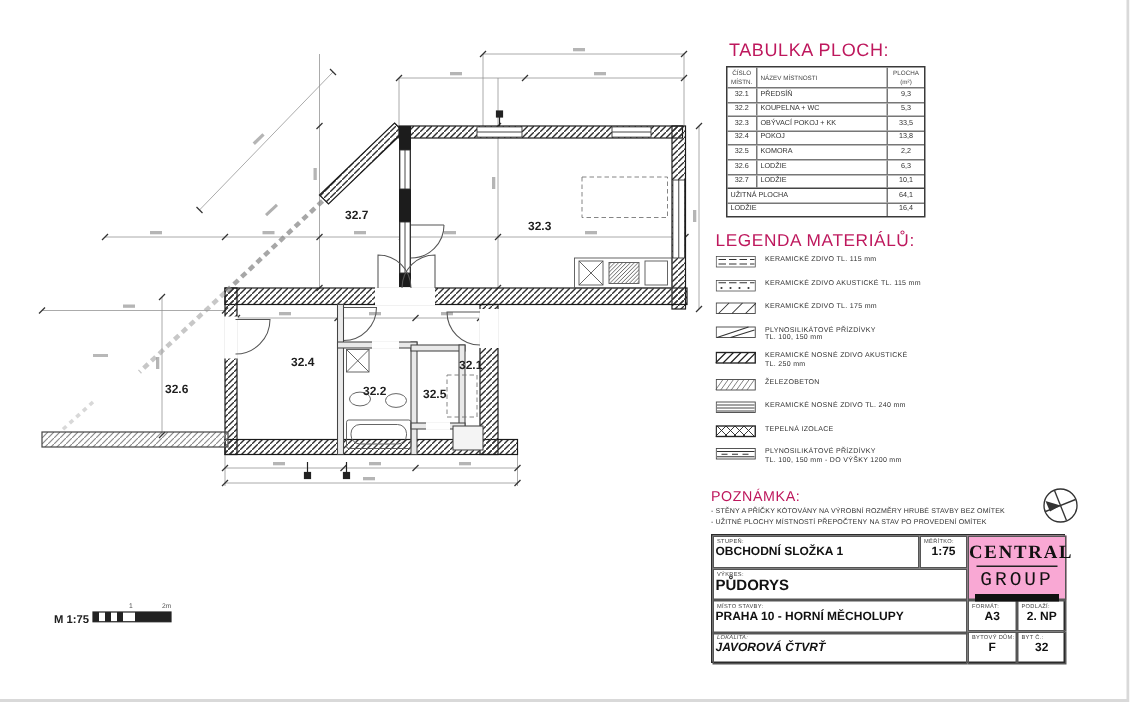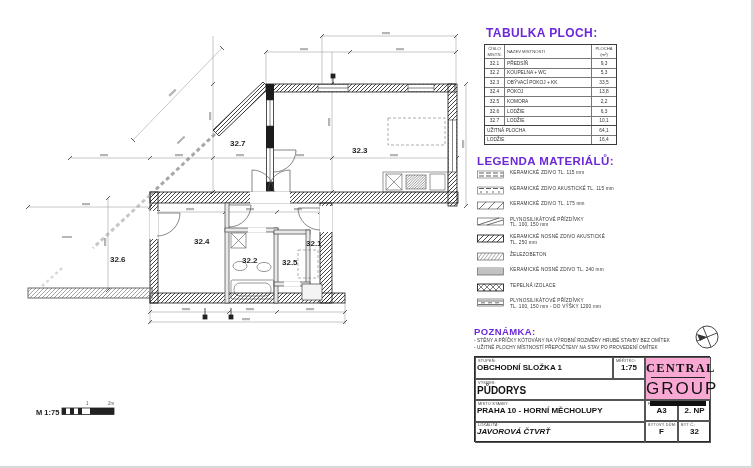--- a/index.html
+++ b/index.html
@@ -1,21 +1,21 @@
 <!DOCTYPE html>
 <html><head>
 <meta charset="utf-8">
 <style>
   html,body{margin:0;padding:0;background:#fff;}
   .page{position:relative;width:753px;height:468px;background:#ffffff;overflow:hidden;
         font-family:"Liberation Sans",sans-serif;color:#222;
         box-shadow:inset -2px -2px 0 #d9d9d9;}
   svg text{font-family:"Liberation Sans",sans-serif;}
   
-  .rtitle{position:absolute;font-weight:bold;color:#6d28d9;letter-spacing:.4px;}
+  .rtitle{position:absolute;font-weight:normal;color:#be185d;letter-spacing:.4px;}
   
   .ptable{position:absolute;left:484px;top:44px;width:133px;border:1.3px solid #3a3a3a;
           font-size:4.8px;line-height:5.4px;color:#333;background:#fff;box-sizing:border-box;}
   .trow{display:flex;align-items:center;height:9.6px;border-top:.6px solid #777;box-sizing:border-box;}
   .trow.head{height:13px;border-top:none;font-size:4.2px;color:#444;}
   .trow.sum1{border-top:1.4px solid #444;}
   .c1{width:19px;text-align:center;border-right:.6px solid #777;align-self:stretch;display:flex;align-items:center;justify-content:center;}
   .c2{flex:1;padding-left:2px;border-right:.6px solid #777;align-self:stretch;display:flex;align-items:center;}
   .c12{flex:1;padding-left:2px;border-right:.6px solid #777;align-self:stretch;display:flex;align-items:center;}
   .c3{width:24px;text-align:center;}
@@ -29,21 +29,21 @@
   .note-line{position:absolute;font-size:4.7px;color:#333;letter-spacing:.1px;}
   
   .tblock{position:absolute;left:474px;top:356px;width:236px;height:86px;border:1.8px solid #2a2a2a;background:#fff;box-sizing:border-box;}
   .cell{position:absolute;border:.6px solid #555;box-sizing:border-box;overflow:hidden;}
   .clab{font-size:3.8px;color:#444;padding:1px 0 0 2px;letter-spacing:.2px;}
   .cval{font-size:8px;font-weight:bold;color:#111;padding-left:1px;white-space:nowrap;}
   .cval.center{text-align:center;padding-left:0;}
   .brand{position:absolute;border:.6px solid #555;box-sizing:border-box;text-align:center;background:#f9a8d4;}
   .brand .b1{font-family:"Liberation Serif",serif;font-weight:bold;font-size:12.5px;letter-spacing:1.2px;color:#111;margin-top:3px;}
   .brand .bline{height:1px;background:#222;margin:1px 5px;}
-  .brand .b2{font-family:Liberation Sans, sans-serif;font-size:17px;letter-spacing:2px;color:#111;}
+  .brand .b2{font-family:Liberation Mono, monospace;font-size:13px;letter-spacing:2px;color:#111;}
   .brand .bbar{height:5px;background:#111;margin:2px 4px 0 4px;}
 </style>
 </head>
 <body>
 
 <div class="page">
 
   <svg width="753" height="468" viewBox="0 0 753 468" style="position:absolute;left:0;top:0;">
     <defs>
       <pattern id="hatch" patternUnits="userSpaceOnUse" width="4" height="4">

